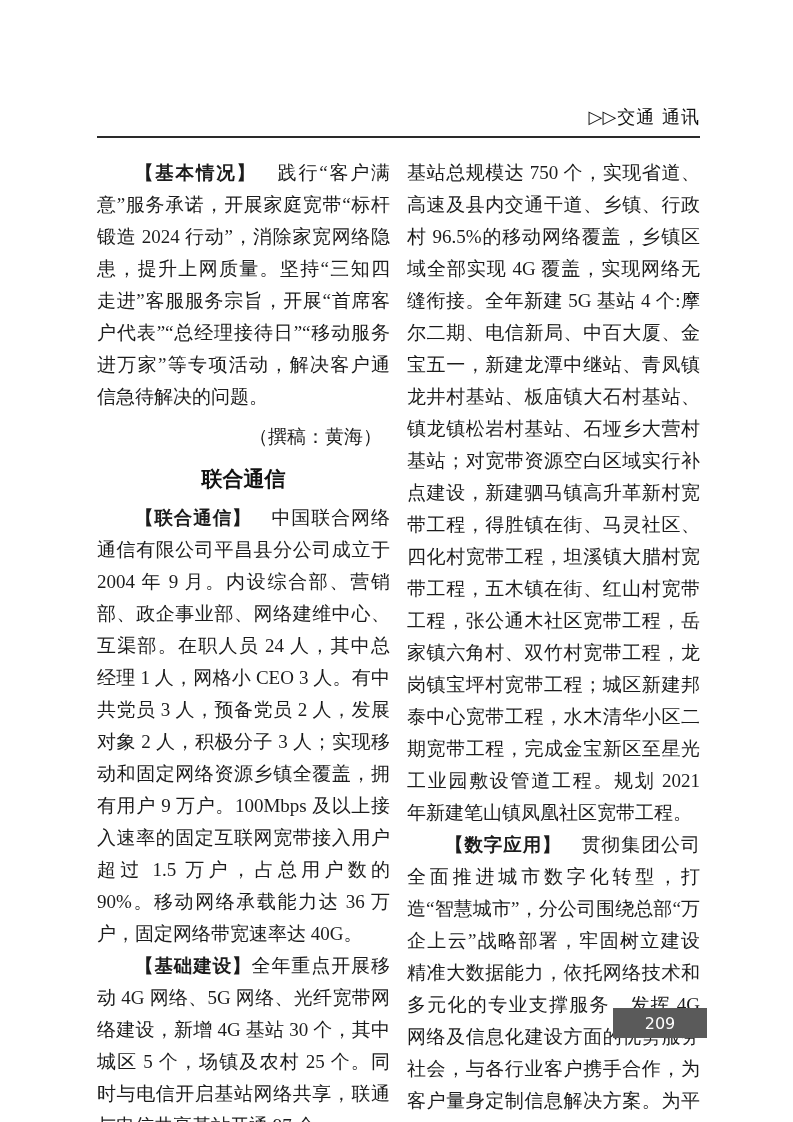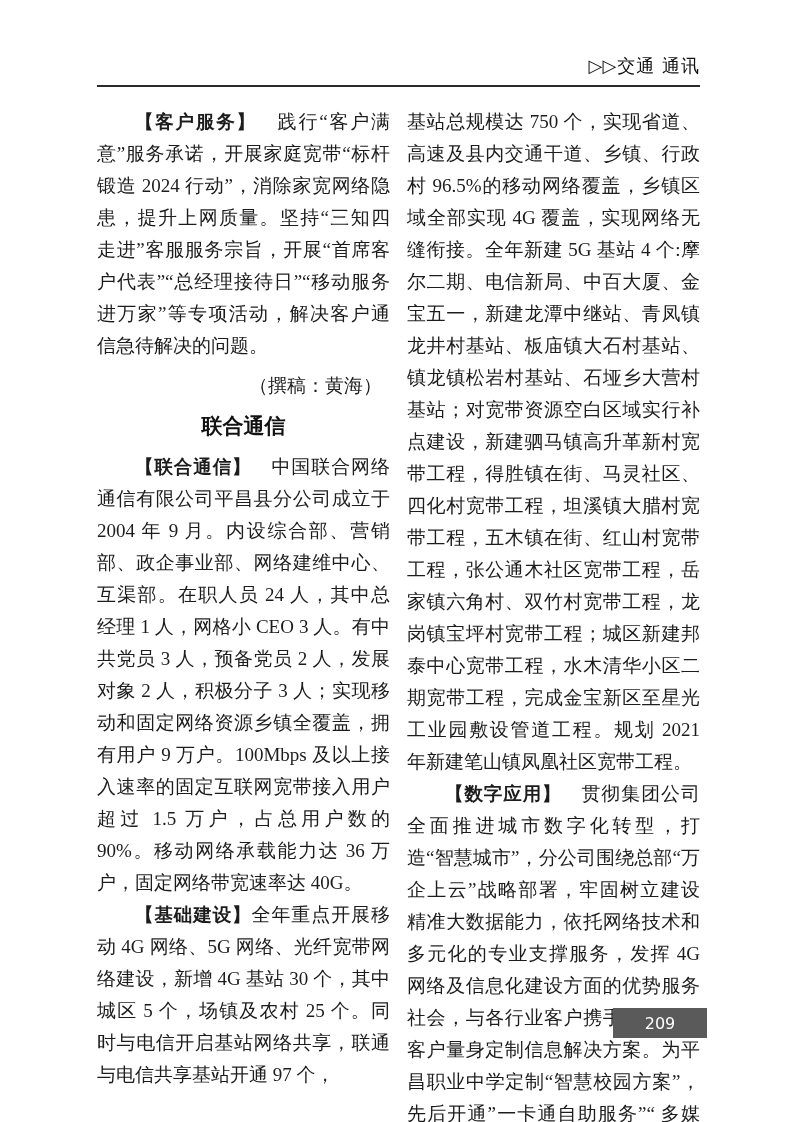--- a/index.html
+++ b/index.html
@@ -7,21 +7,21 @@
   body {
     width: 793px; height: 1122px;
     background: #ffffff;
     font-family: "Liberation Serif", "DejaVu Serif", serif;
     color: #1c1c1c;
     position: relative;
     overflow: hidden;
   }
   .page {
     width: 793px; height: 1112px;
-    padding: 54px 93px 0 97px;
+    padding: 105px 93px 0 97px;
     position: relative;
   }
   .header {
     text-align: right;
     font-family: "DejaVu Sans", "Liberation Sans", sans-serif;
     font-size: 18px;
     color: #111;
     padding-bottom: 7px;
     border-bottom: 2px solid #2a2a2a;
     letter-spacing: 1px;
@@ -49,21 +49,21 @@
     font-size: 18.5px;
   }
   p.byline {
     margin: 8px;
     text-align: right;
     text-indent: 0;
   }
   h2.section-heading {
     margin: 10px 0 7px 0;
     text-align: center;
-    font-family: Liberation Mono, monospace;
+    font-family: Liberation Sans, sans-serif;
     font-size: 21px;
     font-weight: bold;
     color: #111;
   }
   .page-number-badge {
     position: absolute;
     left: 613px; top: 1008px;
     width: 94px; height: 30px;
     background: #5a5a5a;
     color: #ffffff;
@@ -77,21 +77,21 @@
 
 <div class="page">
 
   <div class="header">
     <span class="marker">▷▷</span><span>交通 通讯</span>
   </div>
 
   <div class="columns">
 
     <div class="col">
-      <p class="para"><span class="entry-label">【客户服务】</span><span>　践行“客户满意”服务承诺，开展家庭宽带“标杆锻造 2024 行动”，消除家宽网络隐患，提升上网质量。坚持“三知四走进”客服服务宗旨，开展“首席客户代表”“总经理接待日”“移动服务进万家”等专项活动，解决客户通信急待解决的问题。</span></p>
+      <p class="para"><span class="entry-label">【基本情况】</span><span>　践行“客户满意”服务承诺，开展家庭宽带“标杆锻造 2024 行动”，消除家宽网络隐患，提升上网质量。坚持“三知四走进”客服服务宗旨，开展“首席客户代表”“总经理接待日”“移动服务进万家”等专项活动，解决客户通信急待解决的问题。</span></p>
       <p class="byline">（撰稿：黄海）</p>
       <h2 class="section-heading">联合通信</h2>
       <p class="para"><span class="entry-label">【联合通信】</span><span>　中国联合网络通信有限公司平昌县分公司成立于 2004 年 9 月。内设综合部、营销部、政企事业部、网络建维中心、互渠部。在职人员 24 人，其中总经理 1 人，网格小 CEO 3 人。有中共党员 3 人，预备党员 2 人，发展对象 2 人，积极分子 3 人；实现移动和固定网络资源乡镇全覆盖，拥有用户 9 万户。100Mbps 及以上接入速率的固定互联网宽带接入用户超过 1.5 万户，占总用户数的 90%。移动网络承载能力达 36 万户，固定网络带宽速率达 40G。</span></p>
       <p class="para"><span class="entry-label">【基础建设】</span><span>全年重点开展移动 4G 网络、5G 网络、光纤宽带网络建设，新增 4G 基站 30 个，其中城区 5 个，场镇及农村 25 个。同时与电信开启基站网络共享，联通与电信共享基站开通 97 个，</span></p>
     </div>
 
     <div class="col">
       <p class="para no-indent">基站总规模达 750 个，实现省道、高速及县内交通干道、乡镇、行政村 96.5%的移动网络覆盖，乡镇区域全部实现 4G 覆盖，实现网络无缝衔接。全年新建 5G 基站 4 个:摩尔二期、电信新局、中百大厦、金宝五一，新建龙潭中继站、青凤镇龙井村基站、板庙镇大石村基站、镇龙镇松岩村基站、石垭乡大营村基站；对宽带资源空白区域实行补点建设，新建驷马镇高升革新村宽带工程，得胜镇在街、马灵社区、四化村宽带工程，坦溪镇大腊村宽带工程，五木镇在街、红山村宽带工程，张公通木社区宽带工程，岳家镇六角村、双竹村宽带工程，龙岗镇宝坪村宽带工程；城区新建邦泰中心宽带工程，水木清华小区二期宽带工程，完成金宝新区至星光工业园敷设管道工程。规划 2021 年新建笔山镇凤凰社区宽带工程。</p>
       <p class="para"><span class="entry-label">【数字应用】</span><span>　贯彻集团公司全面推进城市数字化转型，打造“智慧城市”，分公司围绕总部“万企上云”战略部署，牢固树立建设精准大数据能力，依托网络技术和多元化的专业支撑服务，发挥 4G 网络及信息化建设方面的优势服务社会，与各行业客户携手合作，为客户量身定制信息解决方案。为平昌职业中学定制“智慧校园方案”， 先后开通”一卡通自助服务”“ 多媒体教学电子白板”等服务，智慧校园逐步实现。</span></p>
     </div>

